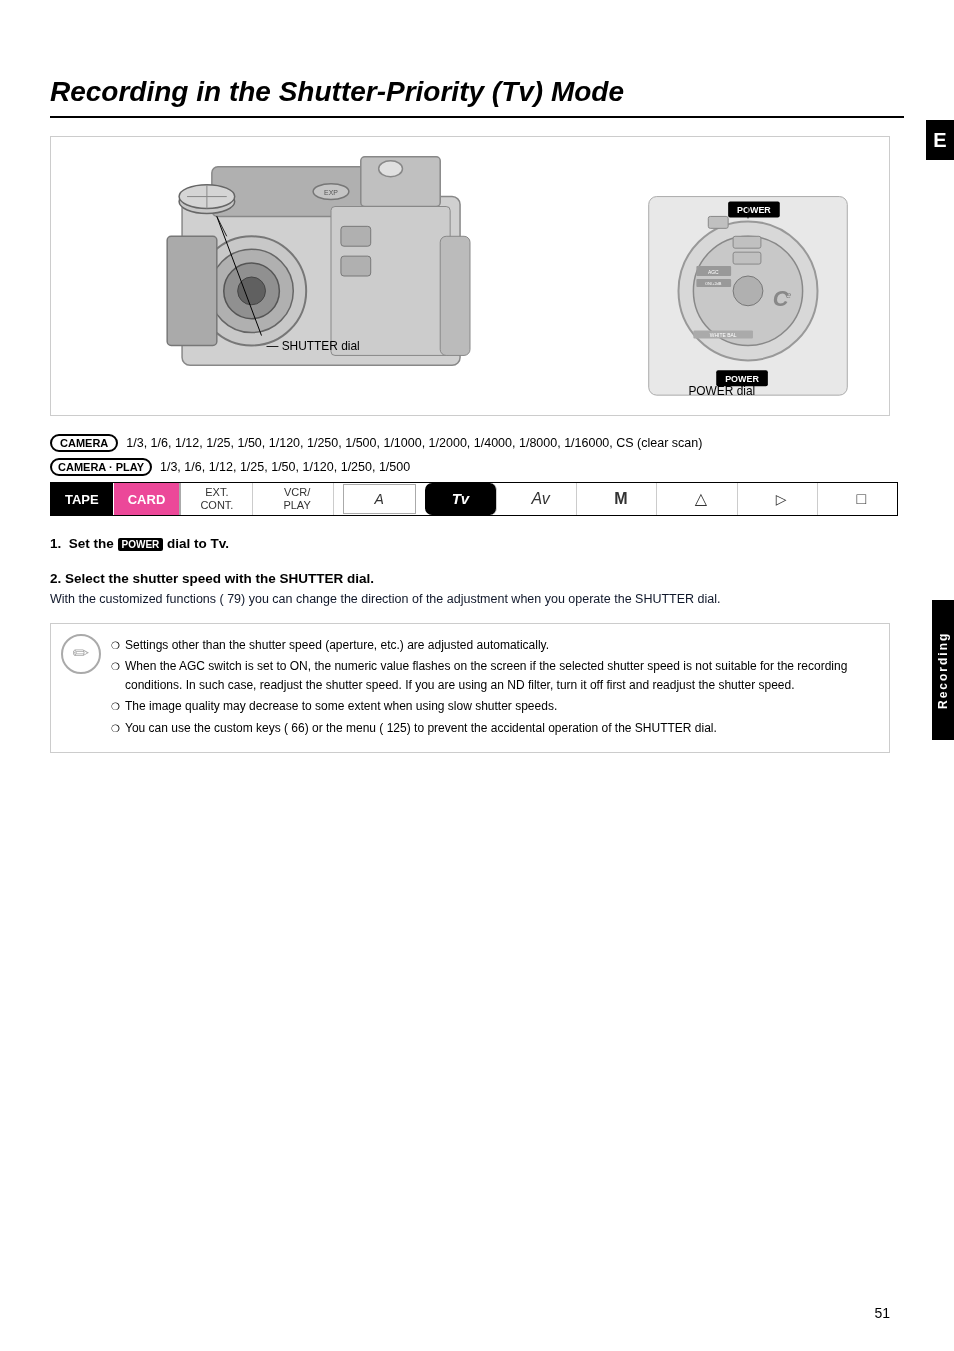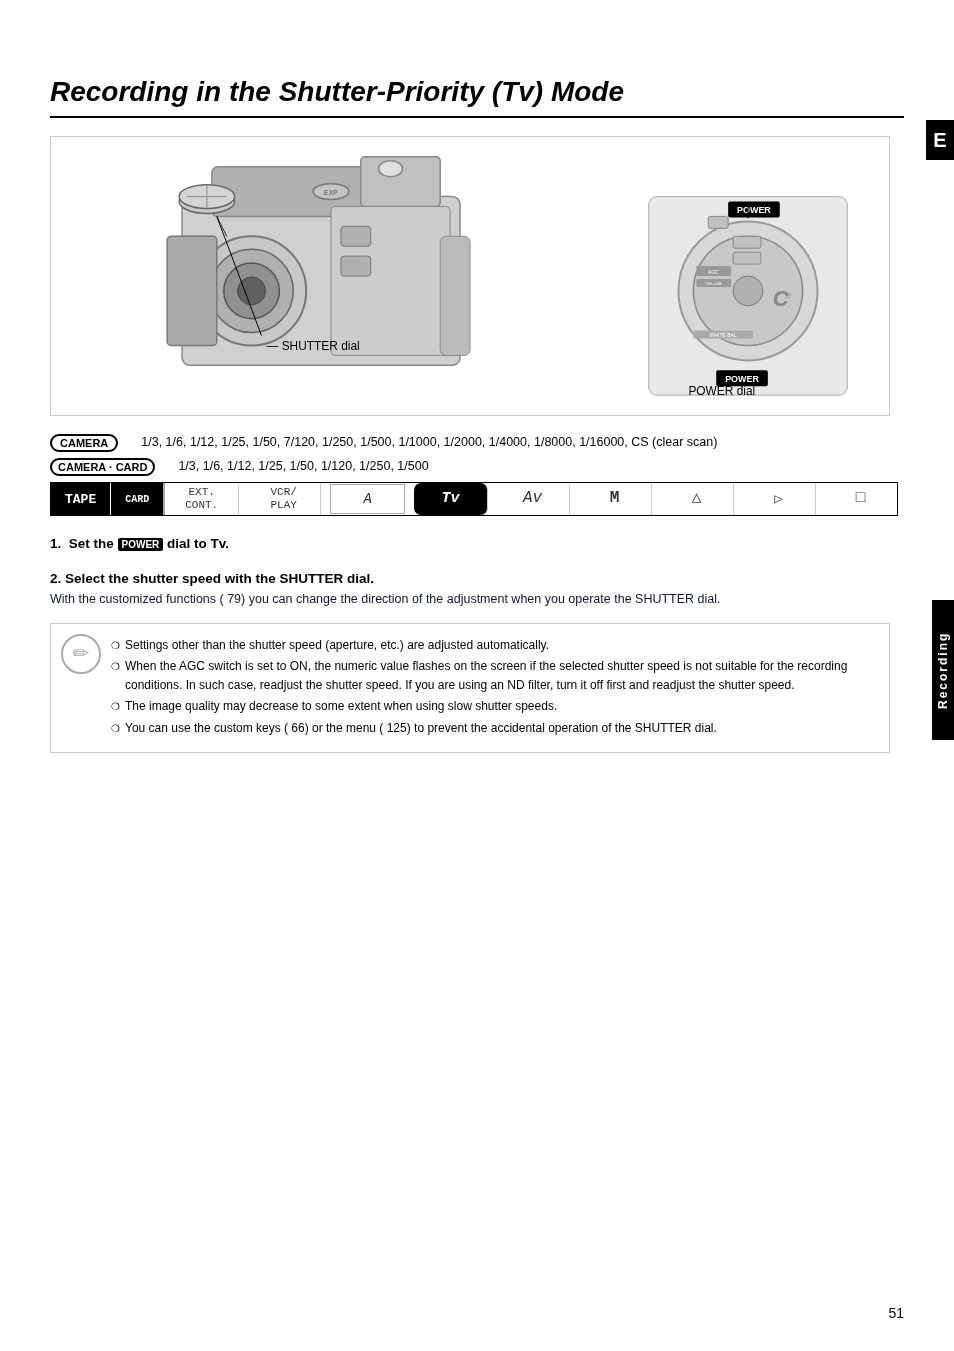--- a/index.html
+++ b/index.html
@@ -53,23 +53,23 @@
       width: 28px;
       height: 40px;
       display: flex;
       align-items: center;
       justify-content: center;
     }
 
     
     .mode-row {
       display: flex;
-      align-items: center;
+      align-items: flex-end;
       margin-bottom: 6px;
-      gap: 23px;
+      gap: 8px;
     }
 
     .badge-camera {
       border: 2px solid #000;
       border-radius: 10px;
       padding: 1px 8px;
       font-size: 11px;
       font-weight: bold;
       white-space: nowrap;
     }
@@ -89,39 +89,38 @@
     }
 
     
     .tape-card-bar {
       display: flex;
       align-items: stretch;
       border: 1px solid #000;
       margin-bottom: 4px;
       width: 848px;
       height: 34px;
-      font-family: Liberation Mono, monospace;
     }
 
     .tape-cell {
       background: #000;
       color: #fff;
       font-weight: bold;
       font-size: 13px;
       padding: 0 14px;
       display: flex;
       align-items: center;
       border-right: 1px solid #fff;
     }
 
     .card-cell {
-      background: #000000;
-      color: #fff;
-      font-weight: bold;
-      font-size: 10px;
+      background: #ec4899;
+      color: #fff;
+      font-weight: bold;
+      font-size: 13px;
       padding: 4px 14px;
       display: flex;
       align-items: center;
       border-right: 2px solid #aaa;
     }
 
     .mode-cells {
       display: flex;
       flex: 1;
       align-items: stretch;
@@ -223,21 +222,21 @@
       position: absolute;
       left: 0;
       font-size: 10px;
       top: 2px;
     }
 
     
     .page-number {
       position: absolute;
       bottom: 30px;
-      right: 50px;
+      right: 64px;
       font-size: 14px;
     }
 
     
     .recording-sidebar {
       position: absolute;
       right: 0;
       top: 600px;
       background: #000;
       color: #fff;
@@ -337,25 +336,25 @@
 
     <rect x="390" y="100" width="30" height="120" rx="6" fill="#bbb" stroke="#888" stroke-width="1"></rect>
 
     <line x1="694" y1="247" x2="694" y2="252" stroke="#000" stroke-width="0.8"></line>
 
   </svg>
 </div>
 
 <div class="mode-row">
   <span class="badge-camera">CAMERA</span>
-  <span class="mode-text">1/3, 1/6, 1/12, 1/25, 1/50, 7/120, 1/250, 1/500, 1/1000, 1/2000, 1/4000, 1/8000, 1/16000, CS (clear scan)</span>
+  <span class="mode-text">1/3, 1/6, 1/12, 1/25, 1/50, 1/120, 1/250, 1/500, 1/1000, 1/2000, 1/4000, 1/8000, 1/16000, CS (clear scan)</span>
 </div>
 
 <div class="mode-row">
-  <span class="badge-camera-card">CAMERA · CARD</span>
+  <span class="badge-camera-card">CAMERA · PLAY</span>
   <span class="mode-text">1/3, 1/6, 1/12, 1/25, 1/50, 1/120, 1/250, 1/500</span>
 </div>
 
 <div class="tape-card-bar">
   <div class="tape-cell">TAPE</div>
   <div class="card-cell">CARD</div>
   <div class="mode-cells">
     <div class="mode-cell">EXT.<br>CONT.</div>
     <div class="mode-cell">VCR/<br>PLAY</div>
     <div class="mode-cell" style="font-style:italic; font-size:14px; border: 1px solid #aaa; margin:1px;">A</div>

